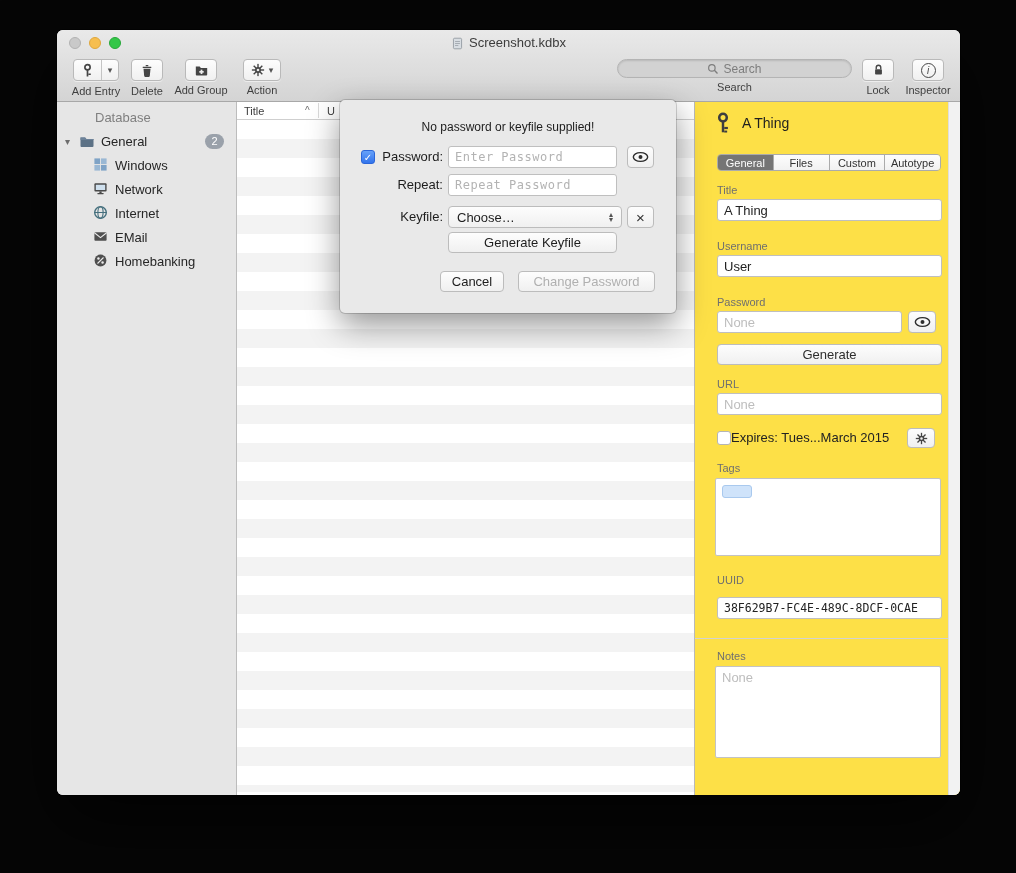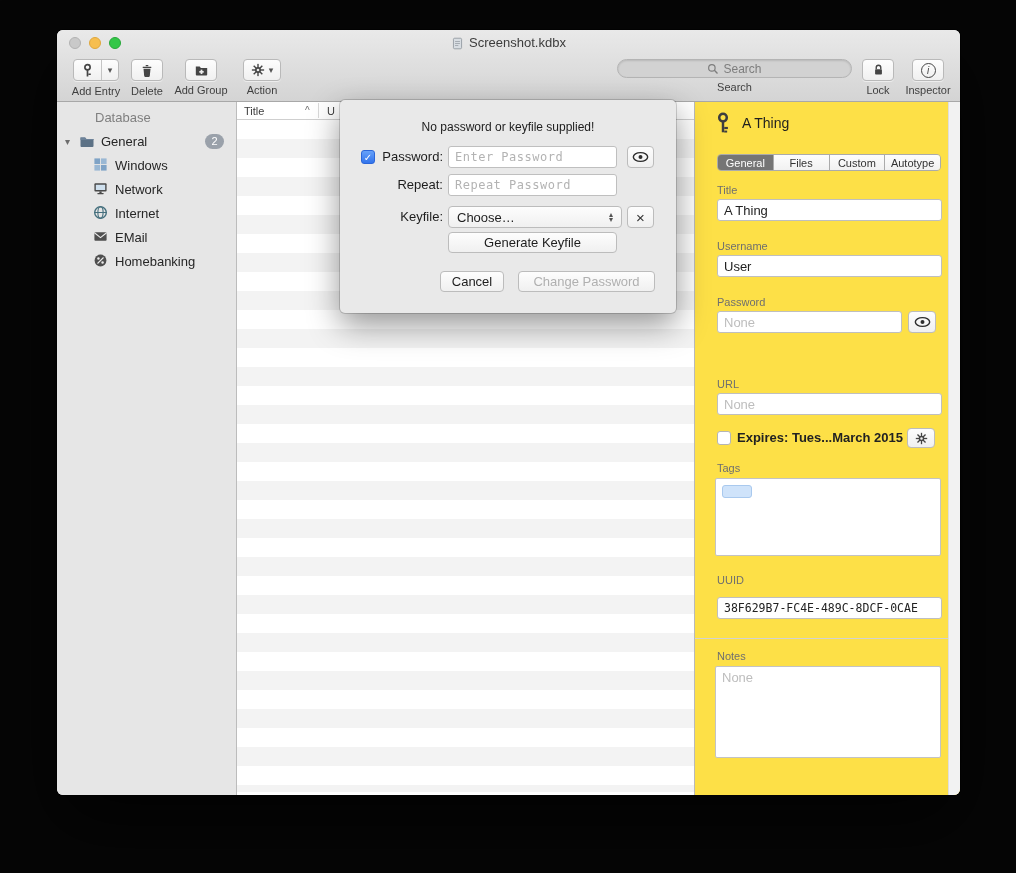--- a/index.html
+++ b/index.html
@@ -104,21 +104,21 @@
     position:absolute; left:22px; width:225px; height:21px;
     background:linear-gradient(#fdfdfd,#f0f0f0); border:1px solid #bcbcbc; border-radius:4px;
     font-size:13px; color:#2e2e2e; display:flex; align-items:center; justify-content:center;
     font-family:"Liberation Sans", sans-serif;
   }
   .cb {
     width:14px; height:14px; border-radius:3px; border:1px solid #b5b5b5; background:#fff;
     display:inline-flex; align-items:center; justify-content:center; font-size:10px; color:#fff;
   }
   .cb.checked { background:linear-gradient(#66a1f9,#3374ec); border-color:#2b66d9; }
-  .expires-row { position:absolute; left:22px; top:328px; display:flex; align-items:center; gap:6px; color:#222; font-size:13px;font-weight:bold; }
+  .expires-row { position:absolute; left:22px; top:328px; display:flex; align-items:center; color:#222; font-size:13px; }
   .tags-box { position:absolute; left:20px; top:376px; width:226px; height:78px; background:#fff; border:1px solid #c3c3c3; border-radius:2px; }
   .tag-token { position:absolute; left:6px; top:6px; width:30px; height:13px; border-radius:3px; }
   .uuid-field { font-family:"DejaVu Sans Mono", monospace; font-size:11.5px; letter-spacing:0; overflow:hidden; white-space:nowrap; }
   .insp-div { position:absolute; left:0; right:0; top:536px; height:1px; background:#d2d2d2; }
   .notes-box {
     position:absolute; left:20px; top:564px; width:226px; height:92px; background:#fff;
     border:1px solid #c3c3c3; border-radius:2px; resize:none; font-size:13px; padding:3px 6px;
     font-family:"Liberation Sans", sans-serif; color:#222;
   }
   .notes-box::placeholder { color:#bdbdbd; }
@@ -393,20 +393,21 @@
       <input class="ifield" style="top: 209px; width: 185px;" placeholder="None">
       <div class="sq-btn" style="left:213px; top:209px;">
         <span>
           <svg width="17" height="12" viewBox="0 0 18 12">
               <ellipse cx="9" cy="6" rx="7.6" ry="4.6" fill="none" stroke="#2e2e2e" stroke-width="1.5"></ellipse>
               <circle cx="9" cy="6" r="2.1" fill="#2e2e2e"></circle>
             </svg>
         </span>
       </div>
 
+      <button class="push-btn" style="top:242px;">Generate</button>
 
       <div class="ilabel" style="top:276px;">URL</div>
       <input class="ifield" style="top: 291px;" placeholder="None">
 
       <div class="expires-row">
         <span class="cb"></span>
         <span>Expires: Tues...March 2015</span>
       </div>
       <div class="sq-btn" style="left:212px; top:326px; width:28px; height:20px;">
         <span>

